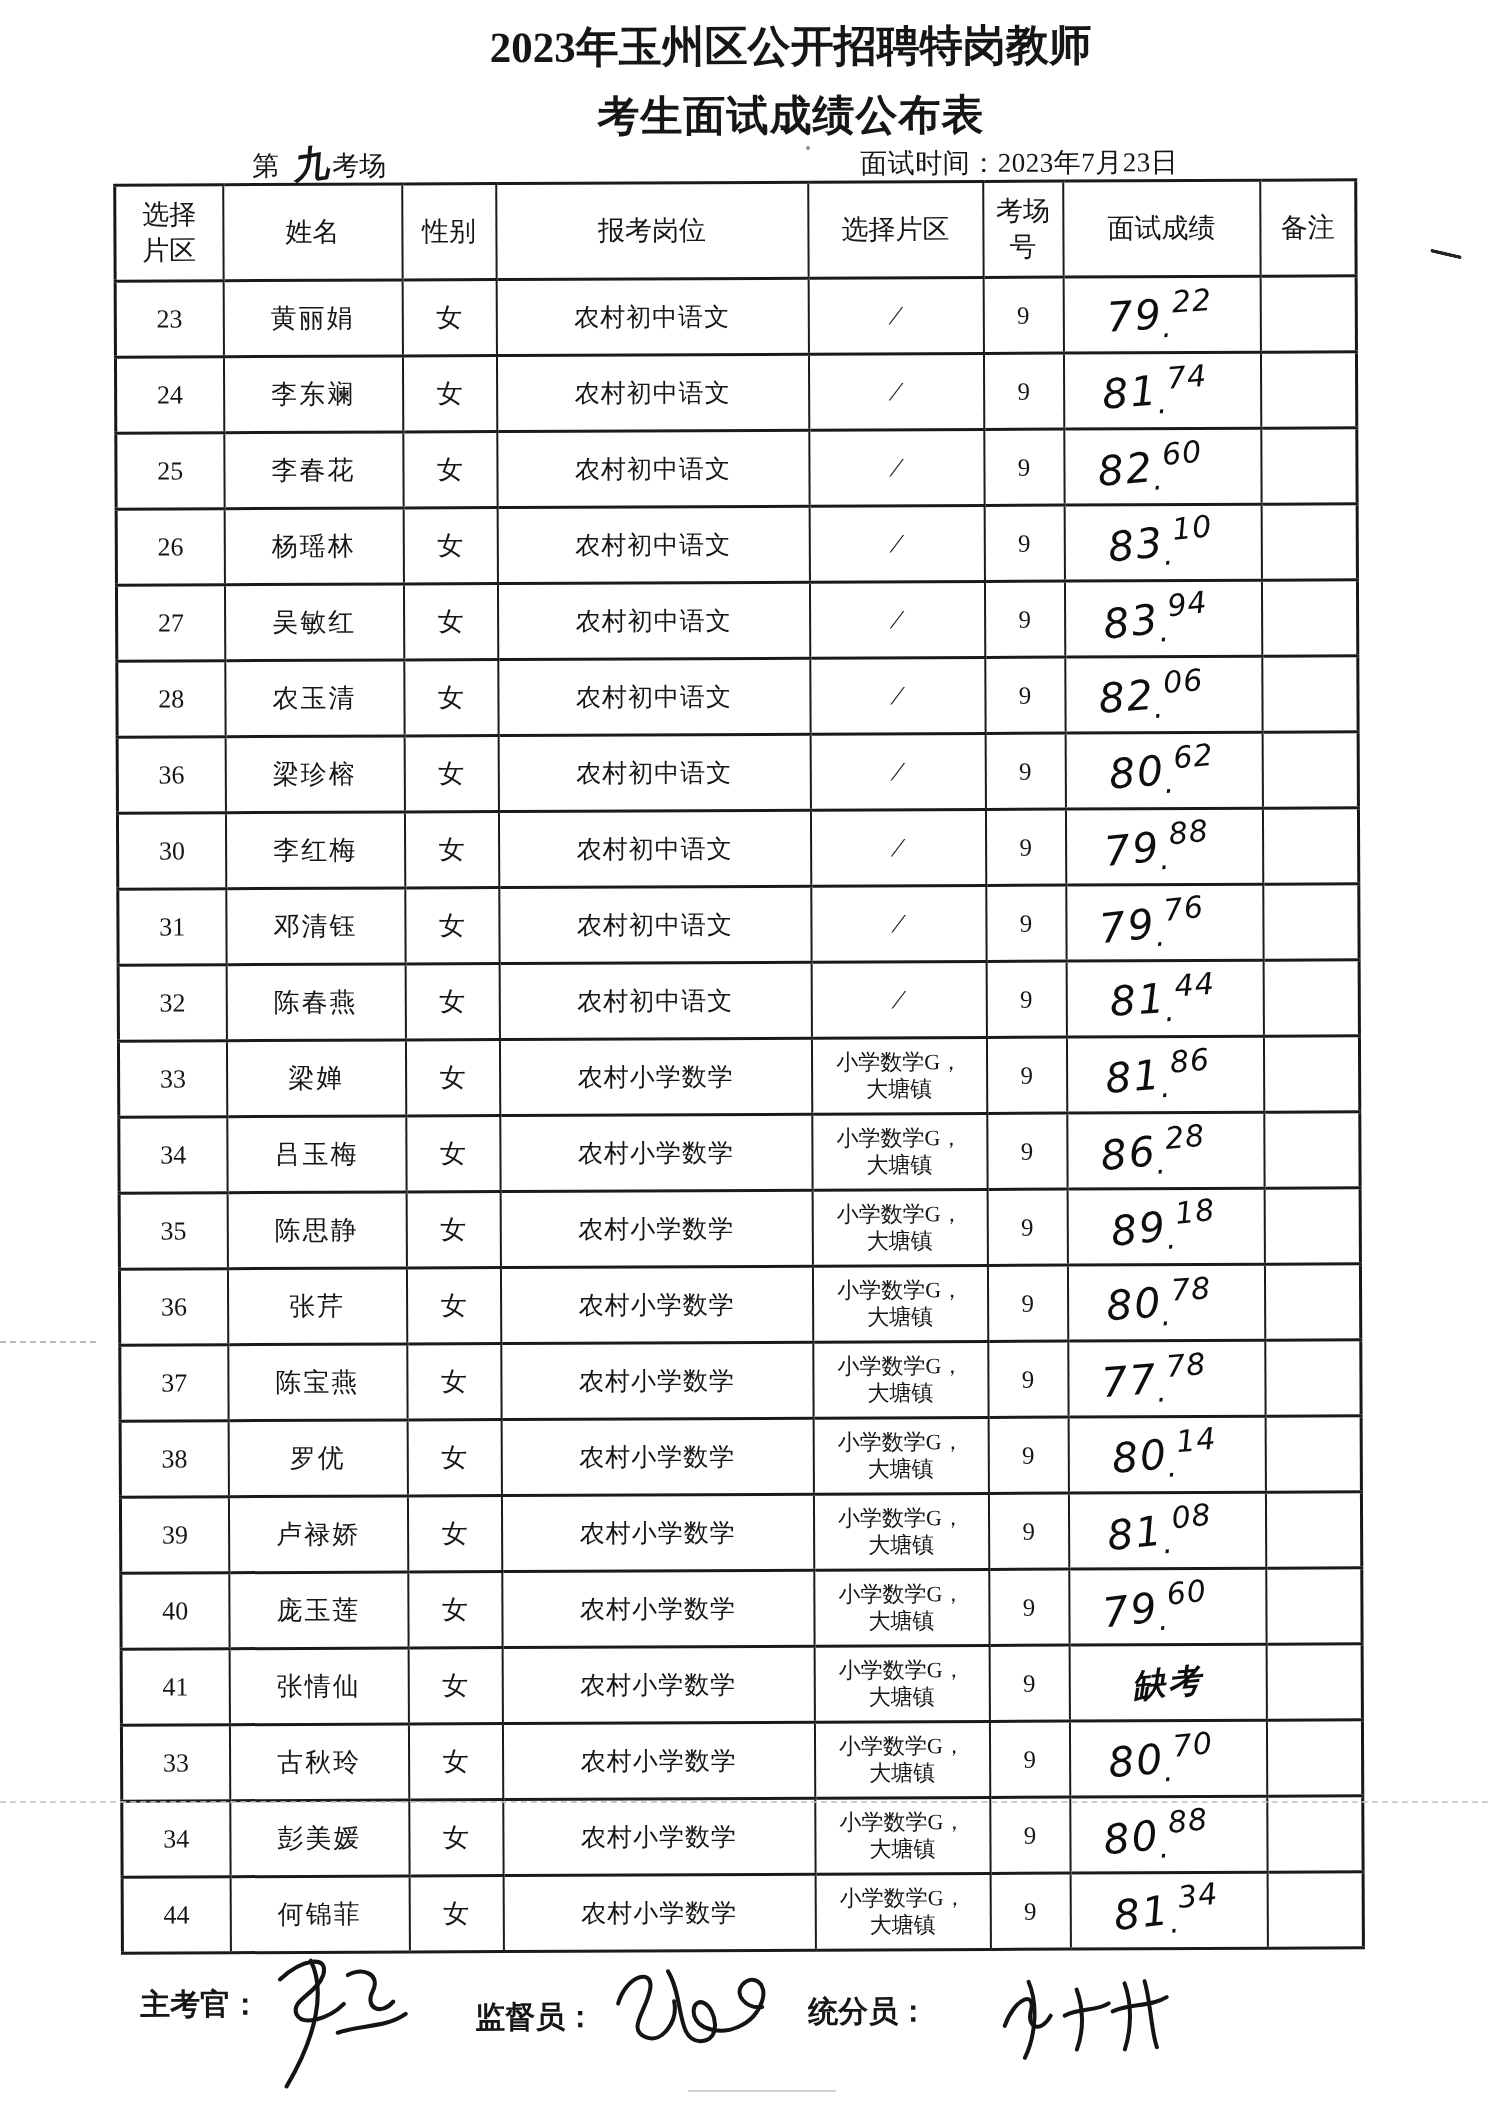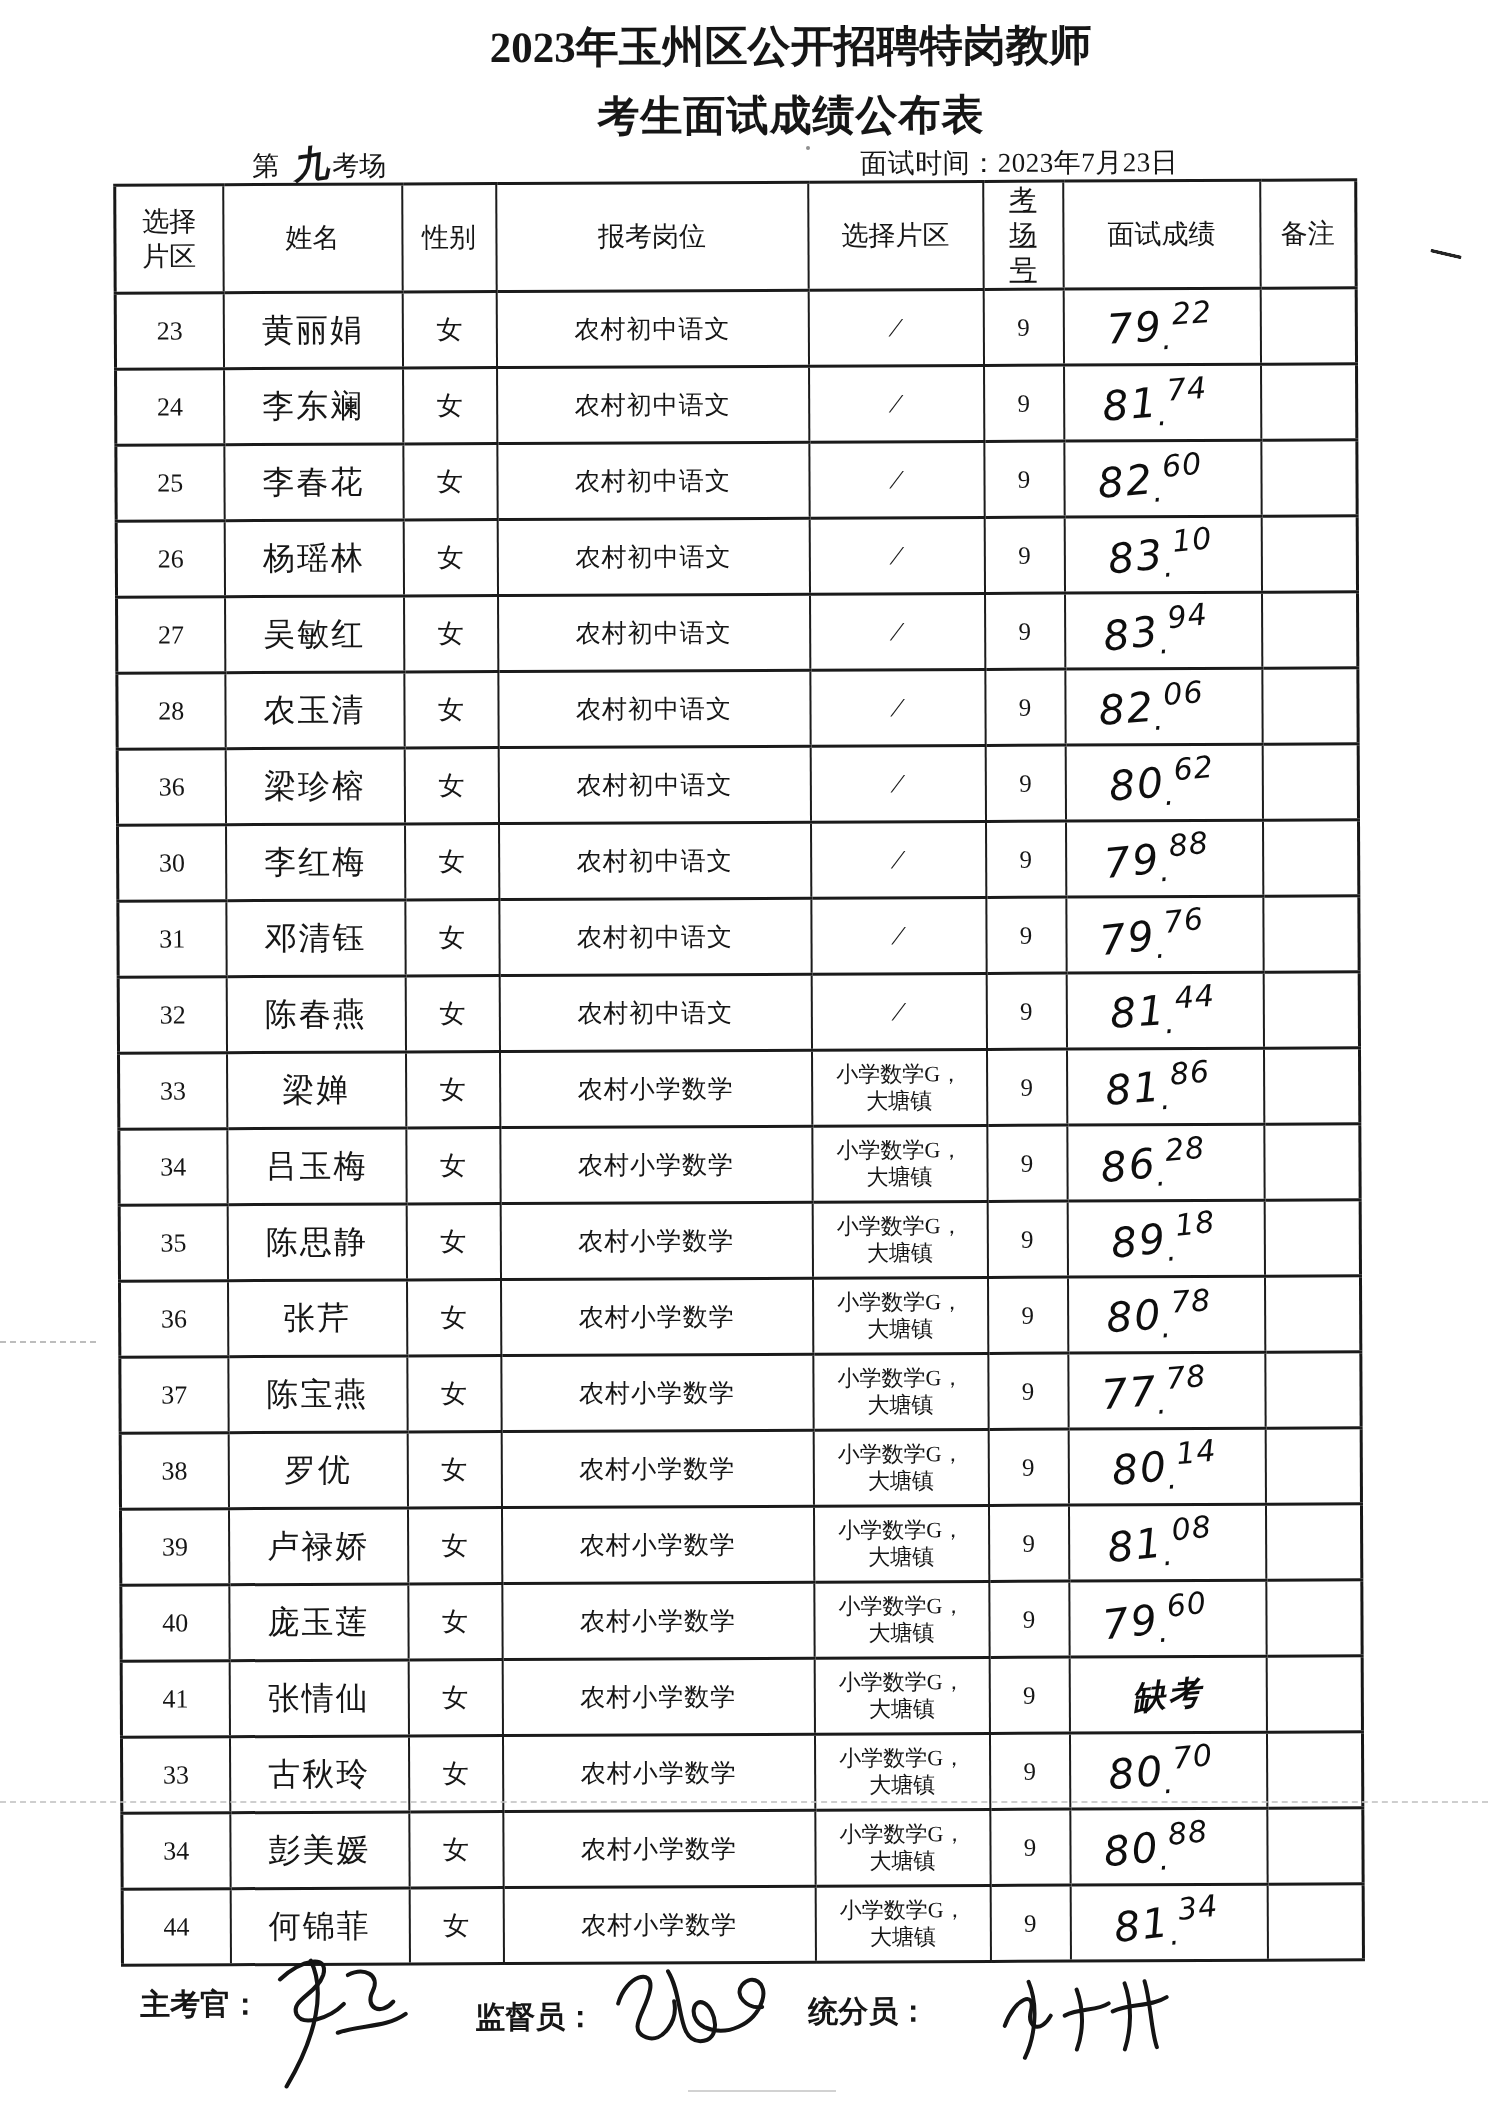--- a/index.html
+++ b/index.html
@@ -25,23 +25,23 @@
     border:3px solid #171717;
   }
   .score-table th,.score-table td{
     border-left:2px solid #1b1b1b;border-right:2px solid #1b1b1b;
     border-top:3px solid #1b1b1b;border-bottom:3px solid #1b1b1b;
     text-align:center;vertical-align:middle;padding:0;overflow:visible;
   }
   .score-table thead tr{height:96px;}
   .score-table tbody tr{height:76px;}
   .score-table th{font-size:27px;font-weight:400;line-height:1.3;padding:0 13px;}
-  th.h-room{padding:0 20px;text-decoration:underline;}
+  th.h-room{padding:0 6px;}
   td.c-no{font-size:26px;}
-  td.c-name{font-size:32px;letter-spacing:2px;}
+  td.c-name{font-size:26px;letter-spacing:2px;}
   td.c-gender{font-size:26px;}
   td.c-pos{font-size:25px;letter-spacing:1px;}
   td.c-area{font-size:22px;line-height:1.2;}
   td.c-area .area-text{white-space:pre-line;display:inline-block;}
   td.c-area .slash{font-size:26px;font-style:italic;display:inline-block;transform:skewX(-14deg);}
   td.c-room{font-size:25px;}
   
   .score{
     display:inline-block;font-family:"DejaVu Sans",sans-serif;font-style:italic;font-weight:500;
     color:#0e0e0e;line-height:1;white-space:nowrap;

